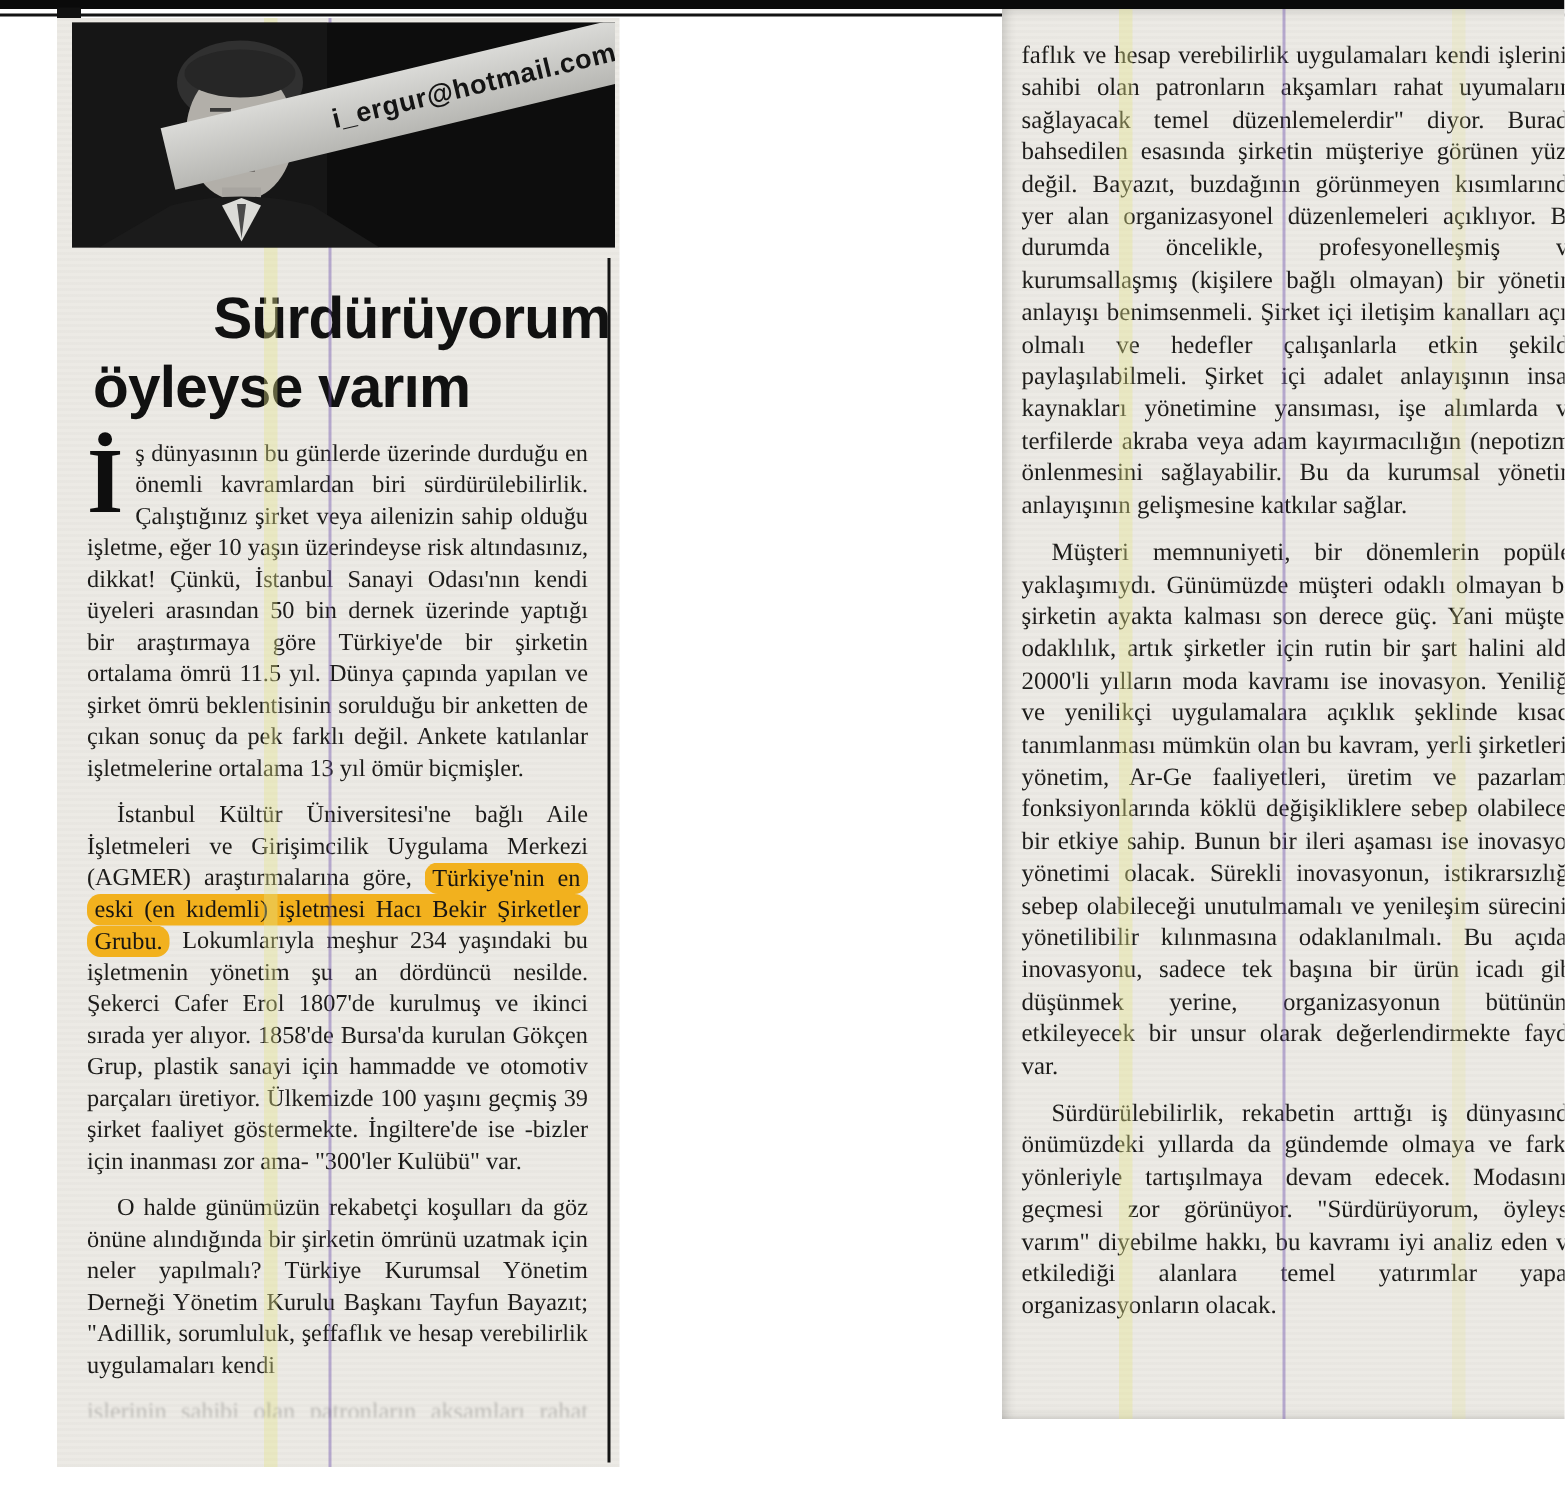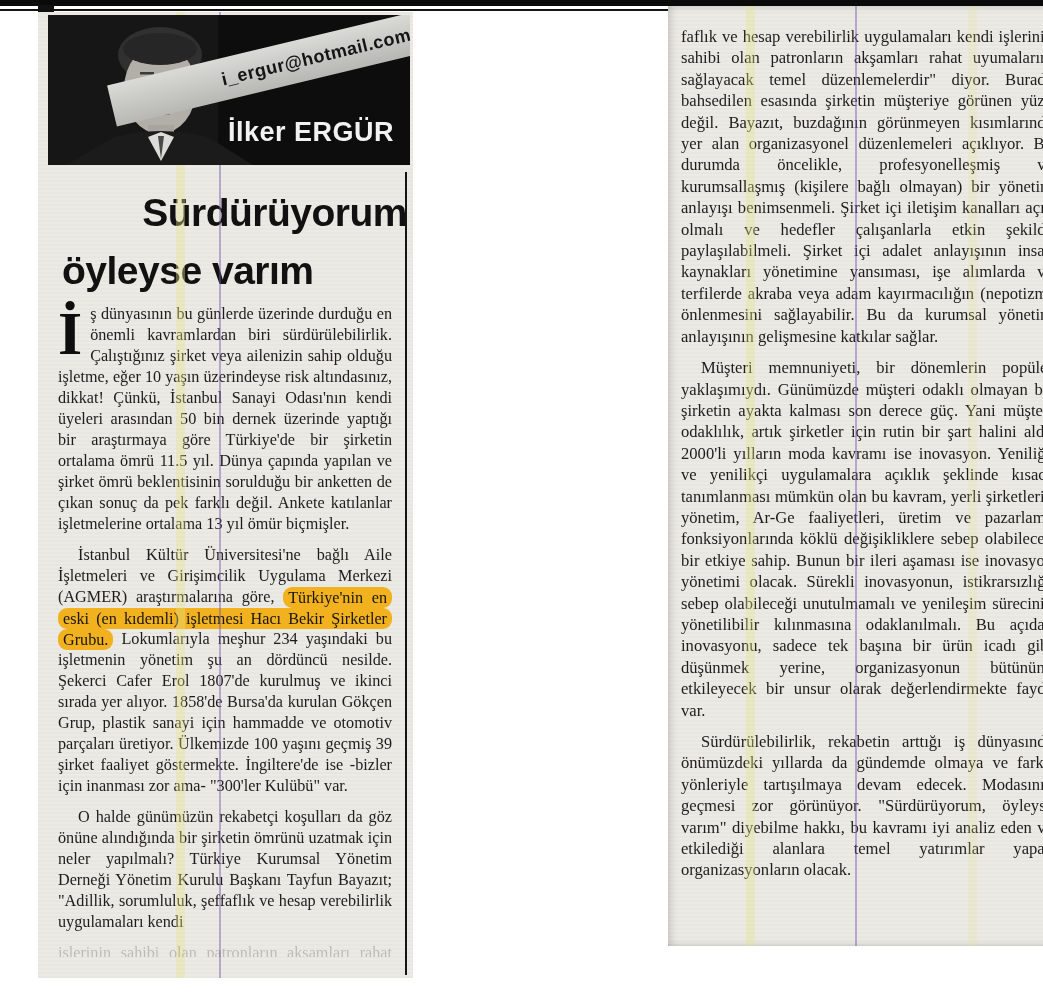--- a/index.html
+++ b/index.html
@@ -49,21 +49,21 @@
     font-size:27px;font-weight:bold;color:#f2f2f2;letter-spacing:0.5px;
   }
 
   
   .headline{
     margin:20px 6px 10px 14px;
     font-family:"Liberation Sans","DejaVu Sans",sans-serif;
     font-weight:bold;font-size:39px;line-height:46px;color:#111;
     letter-spacing:-0.5px;
   }
-  .headline .l2{padding-left:10px;display:block;margin-top:12px;}
+  .headline .l2{padding-left:10px;display:block;}
   .headline .l1{display:block;text-align:right;}
 
   
   .coltext{padding:0 21px 0 20px;font-size:16.2px;line-height:21px;text-align:justify;}
   .clip-right .coltext{padding:20px 10px 0 13px;font-size:16.6px;line-height:21.4px;}
   .coltext p{margin:0 0 10px 0;}
   .indent{text-indent:20px;}
   .dropcap{
     float:left;font-size:62px;line-height:50px;font-weight:bold;
     padding:4px 8px 0 0;color:#0e0e0e;font-family:"Liberation Serif",serif;
@@ -101,21 +101,20 @@
       <rect x="120" y="57" width="14" height="2.5" fill="#3a3a3a"></rect>
       <rect x="104" y="97" width="18" height="2.6" fill="#6e6b66"></rect>
       <rect x="100" y="110" width="26" height="18" fill="#a8a5a0"></rect>
       <path d="M18,150 L66,122 Q112,110 160,122 L205,150 Z" fill="#1b1b1b"></path>
       <path d="M100,122 L113,146 L126,122 L113,117 Z" fill="#dcdcd8"></path>
       <path d="M110,121 L113,144 L116,121 Z" fill="#4a4a4a"></path>
     </svg>
     <div class="email-band">
       <span>i_ergur@hotmail.com</span>
     </div>
-    <div class="author-name">İlker ERGÜR</div>
   </div>
 
   <div style="height:158px;"></div>
   <h1 class="headline">
     <span class="l1">Sürdürüyorum</span>
     <span class="l2">öyleyse varım</span>
   </h1>
 
   <div class="coltext">
     <p><span class="dropcap">İ</span><span>ş dünyasının bu günlerde üzerinde durduğu en önemli kavramlardan biri sürdürülebilirlik. Çalıştığınız şirket veya ailenizin sahip olduğu işletme, eğer 10 yaşın üzerindeyse risk altındasınız, dikkat! Çünkü, İstanbul Sanayi Odası'nın kendi üyeleri arasından 50 bin dernek üzerinde yaptığı bir araştırmaya göre Türkiye'de bir şirketin ortalama ömrü 11.5 yıl. Dünya çapında yapılan ve şirket ömrü beklentisinin sorulduğu bir anketten de çıkan sonuç da pek farklı değil. Ankete katılanlar işletmelerine ortalama 13 yıl ömür biçmişler.</span></p>

